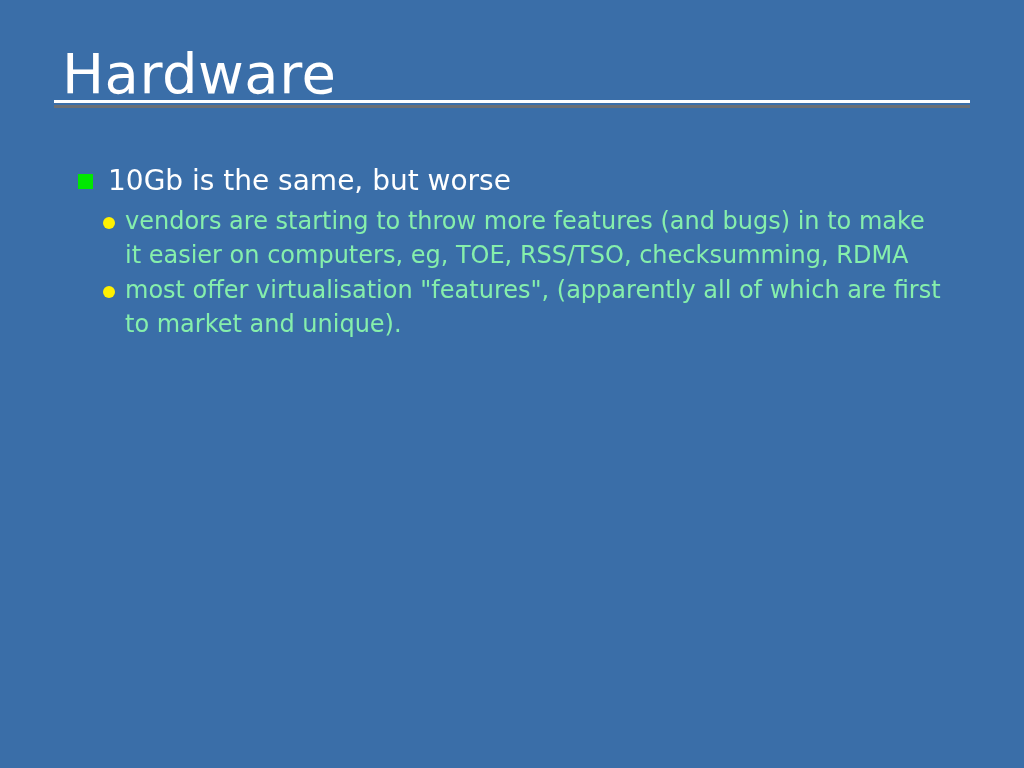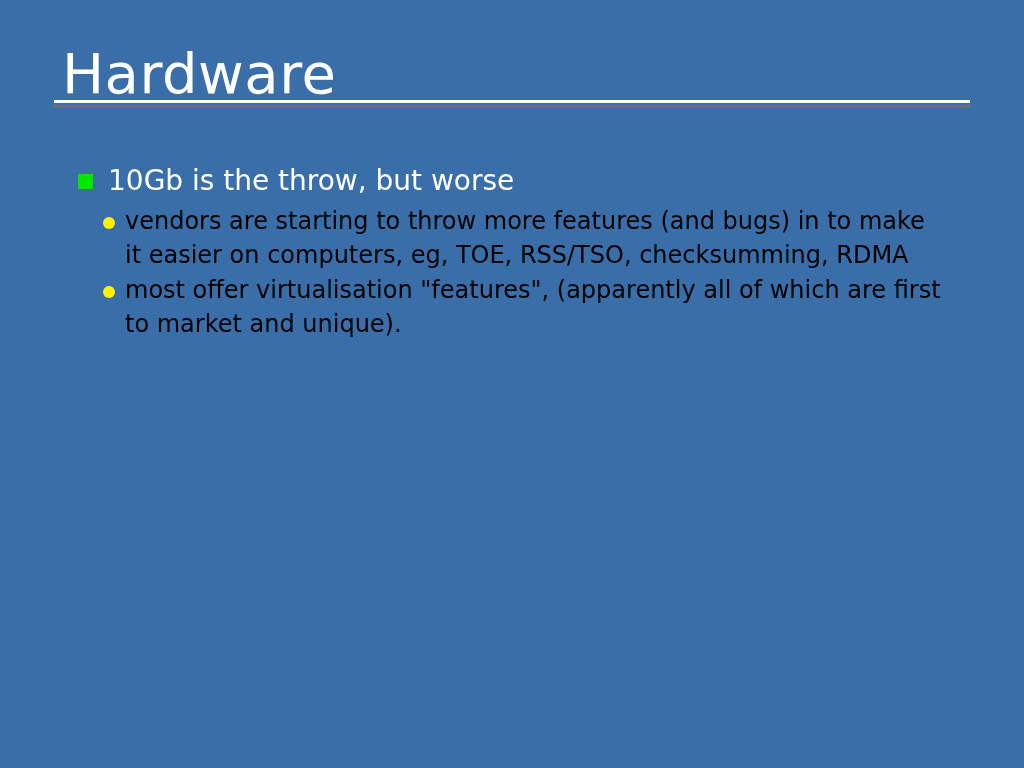--- a/index.html
+++ b/index.html
@@ -82,21 +82,21 @@
     padding: 0;
     list-style: none;
   }
   .lvl2 {
     position: relative;
     padding-left: 47px;
     margin: 0 0 1px 0;
     font-family: "DejaVu Sans", sans-serif;
     font-size: 24px;
     line-height: 34px;
-    color: #000000;
+    color: #86efac;
     max-width: 880px;
   }
   .lvl2 > .marker-dot {
     position: absolute;
     left: 25px;
     top: 13px;
     width: 12px;
     height: 12px;
     border-radius: 50%;
     background: #fff000;
@@ -113,21 +113,21 @@
   <div id="title-block">
     <div id="slide-title">Hardware</div>
     <div id="title-rule" style="background: rgb(255, 255, 255);"></div>
     <div id="title-rule-shadow" style="background: rgb(107, 111, 116);"></div>
   </div>
 
   <div id="body-block">
 
     <div class="lvl1">
       <span class="marker-square" style="background: rgb(0, 232, 0);"></span>
-      <span class="lvl1-text">10Gb is the throw, but worse</span>
+      <span class="lvl1-text">10Gb is the same, but worse</span>
     </div>
 
     <ul class="lvl2-list">
 
       <li class="lvl2">
         <span class="marker-dot" style="background: rgb(255, 240, 0);"></span>
         <span class="lvl2-text">vendors are starting to throw more features (and bugs) in to make it easier on computers, eg, TOE, RSS/TSO, checksumming, RDMA</span>
       </li>
 
       <li class="lvl2">

